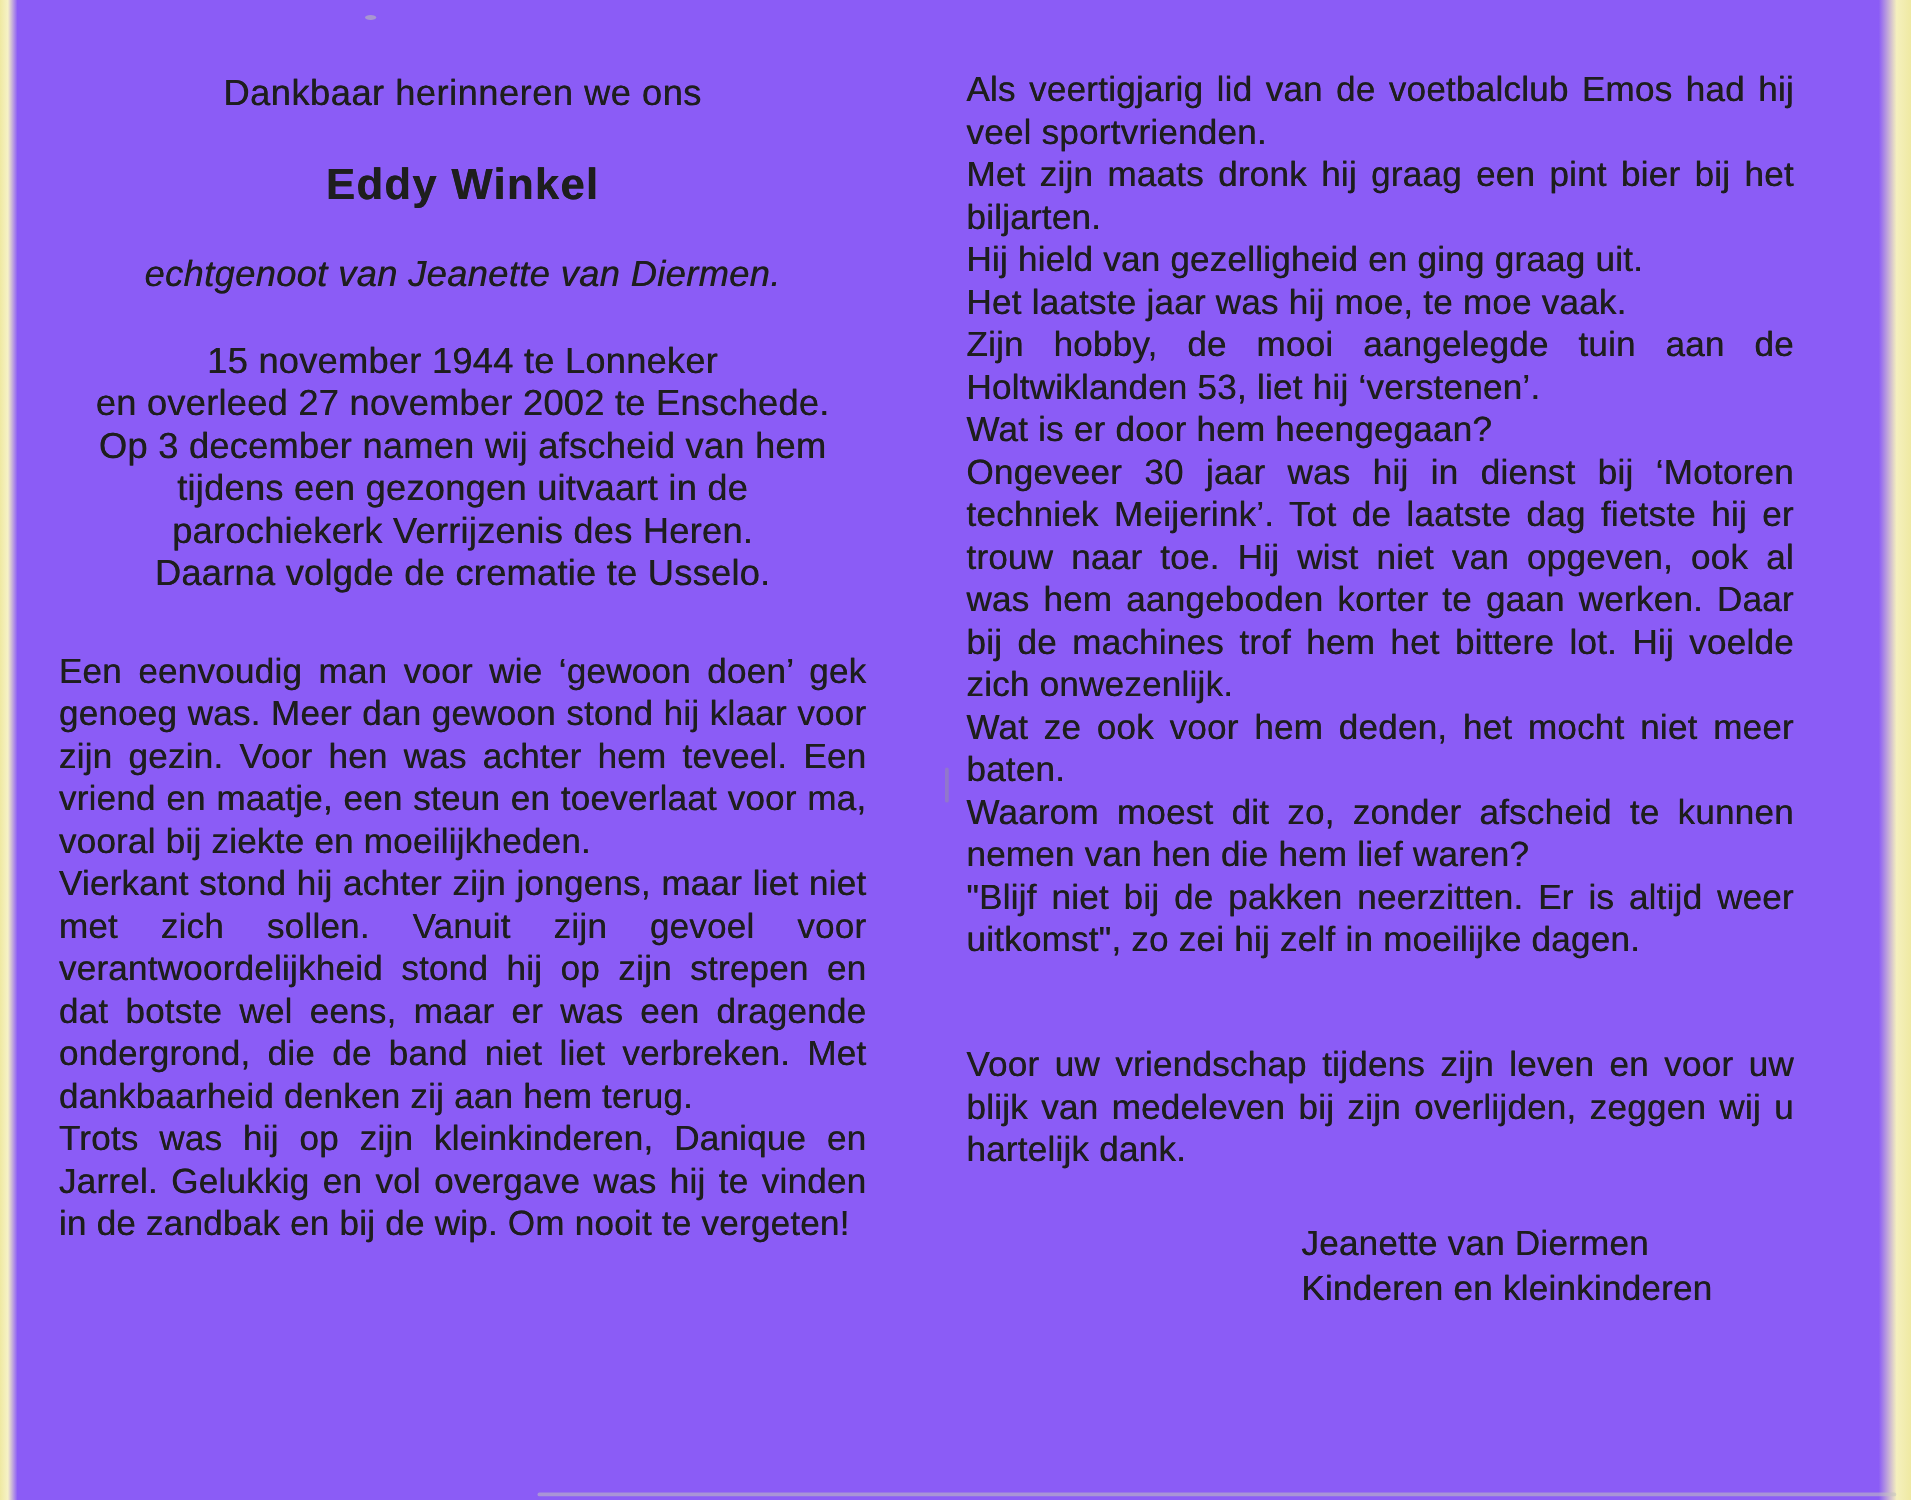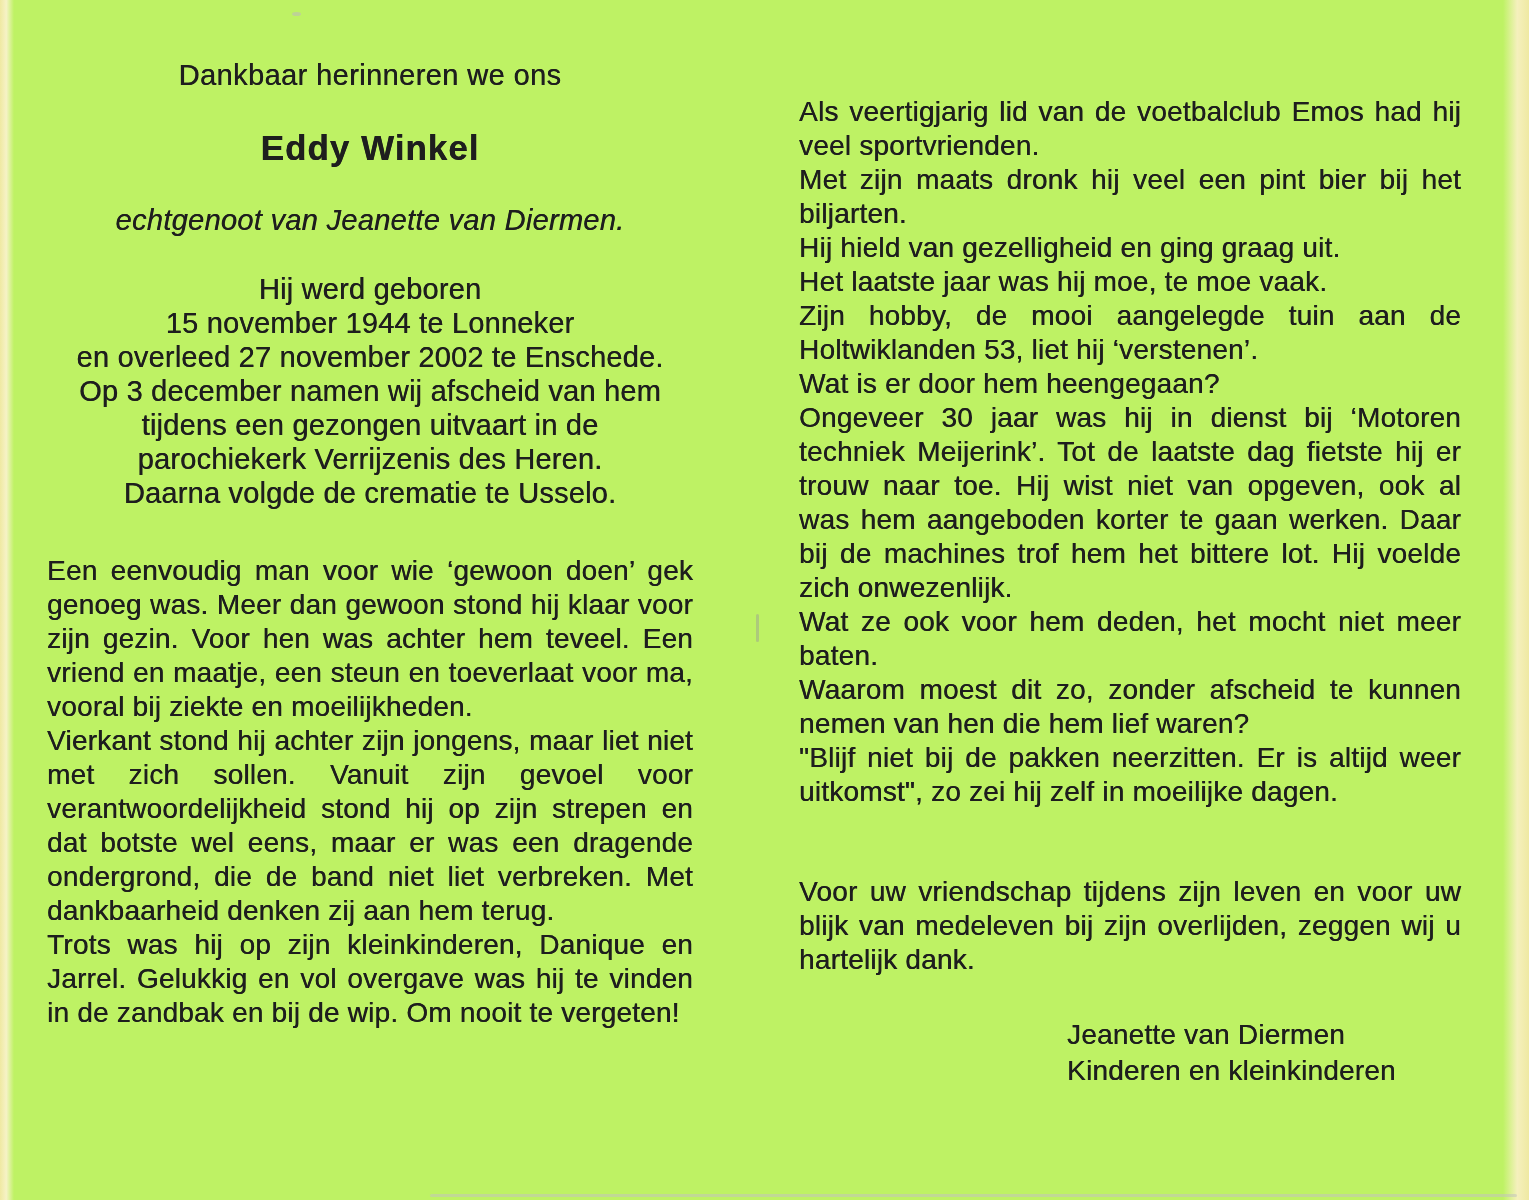--- a/index.html
+++ b/index.html
@@ -6,21 +6,21 @@
   body {
     width: 1529px; height: 1200px;
     background: #fdfdfa;
     font-family: "Liberation Sans", "DejaVu Sans", sans-serif;
     color: #1e1e1e;
     overflow: hidden;
   }
   .card {
     position: relative;
     width: 1529px; height: 1200px;
-    background: #bef264;
+    background: #8b5cf6;
   }
   
   .edge-left {
     position: absolute; left: 0; top: 0; bottom: 0; width: 14px;
     background: linear-gradient(to right, #efe9a2 0%, #f6f2c6 45%, rgba(252,252,249,0) 100%);
   }
   .edge-right {
     position: absolute; right: 0; top: 0; bottom: 0; width: 26px;
     background: linear-gradient(to left, #efe9a2 0%, #f5f0bd 45%, rgba(252,252,249,0) 100%);
   }
@@ -34,21 +34,21 @@
   }
   .speck {
     position: absolute; left: 292px; top: 12px; width: 9px; height: 4px;
     background: #bdbdb8; opacity: .6; border-radius: 50%;
   }
   
   .col-left {
     position: absolute; left: 47px; top: 58px; width: 646px;
   }
   .col-right {
-    position: absolute; left: 799px; top: 55px; width: 662px; margin-top: 40px;
+    position: absolute; left: 773px; top: 55px; width: 662px;
   }
   .txt { text-shadow: 0.35px 0 0 currentColor; }
   .intro {
     text-align: center; font-size: 29px; line-height: 35px; letter-spacing: .4px;
   }
   .name {
     text-align: center; font-size: 35px; line-height: 38px; font-weight: bold;
     letter-spacing: 1px; margin-top: 36px;
   }
   .spouse {
@@ -78,40 +78,39 @@
   <div class="bottom-line"></div>
   <div class="fold-mark"></div>
   <div class="speck"></div>
 
   <div class="col-left">
     <div class="intro txt">Dankbaar herinneren we ons</div>
     <div class="name txt">Eddy Winkel</div>
     <div class="spouse txt">echtgenoot van Jeanette van Diermen.</div>
 
     <div class="life-dates txt">
-      <div>Hij werd geboren</div>
       <div>15 november 1944 te Lonneker</div>
       <div>en overleed 27 november 2002 te Enschede.</div>
       <div>Op 3 december namen wij afscheid van hem</div>
       <div>tijdens een gezongen uitvaart in de</div>
       <div>parochiekerk Verrijzenis des Heren.</div>
       <div>Daarna volgde de crematie te Usselo.</div>
     </div>
 
     <div class="body-left">
       <div class="para txt">Een eenvoudig man voor wie ‘gewoon doen’ gek genoeg was. Meer dan gewoon stond hij klaar voor zijn gezin. Voor hen was achter hem teveel. Een vriend en maatje, een steun en toeverlaat voor ma, vooral bij ziekte en moeilijkheden.</div>
       <div class="para txt">Vierkant stond hij achter zijn jongens, maar liet niet met zich sollen. Vanuit zijn gevoel voor verantwoordelijkheid stond hij op zijn strepen en dat botste wel eens, maar er was een dragende ondergrond, die de band niet liet verbreken. Met dankbaarheid denken zij aan hem terug.</div>
       <div class="para txt">Trots was hij op zijn kleinkinderen, Danique en Jarrel. Gelukkig en vol overgave was hij te vinden in de zandbak en bij de wip. Om nooit te vergeten!</div>
     </div>
   </div>
 
   <div class="col-right">
     <div>
       <div class="para txt">Als veertigjarig lid van de voetbalclub Emos had hij veel sportvrienden.</div>
-      <div class="para txt">Met zijn maats dronk hij veel een pint bier bij het biljarten.</div>
+      <div class="para txt">Met zijn maats dronk hij graag een pint bier bij het biljarten.</div>
       <div class="para txt">Hij hield van gezelligheid en ging graag uit.</div>
       <div class="para txt">Het laatste jaar was hij moe, te moe vaak.</div>
       <div class="para txt">Zijn hobby, de mooi aangelegde tuin aan de Holtwiklanden 53, liet hij ‘verstenen’.</div>
       <div class="para txt">Wat is er door hem heengegaan?</div>
       <div class="para txt">Ongeveer 30 jaar was hij in dienst bij ‘Motoren techniek Meijerink’. Tot de laatste dag fietste hij er trouw naar toe. Hij wist niet van opgeven, ook al was hem aangeboden korter te gaan werken. Daar bij de machines trof hem het bittere lot. Hij voelde zich onwezenlijk.</div>
       <div class="para txt">Wat ze ook voor hem deden, het mocht niet meer baten.</div>
       <div class="para txt">Waarom moest dit zo, zonder afscheid te kunnen nemen van hen die hem lief waren?</div>
       <div class="para txt">"Blijf niet bij de pakken neerzitten. Er is altijd weer uitkomst", zo zei hij zelf in moeilijke dagen.</div>
     </div>
 

